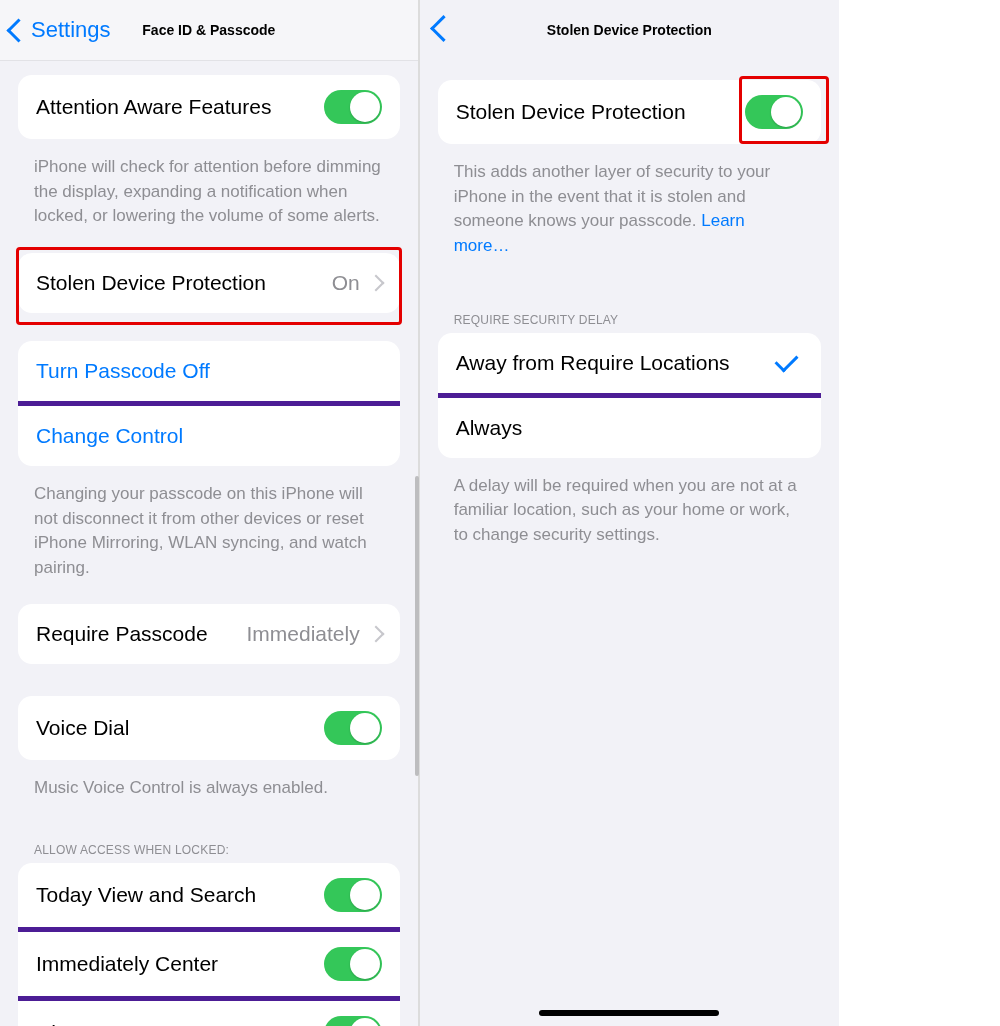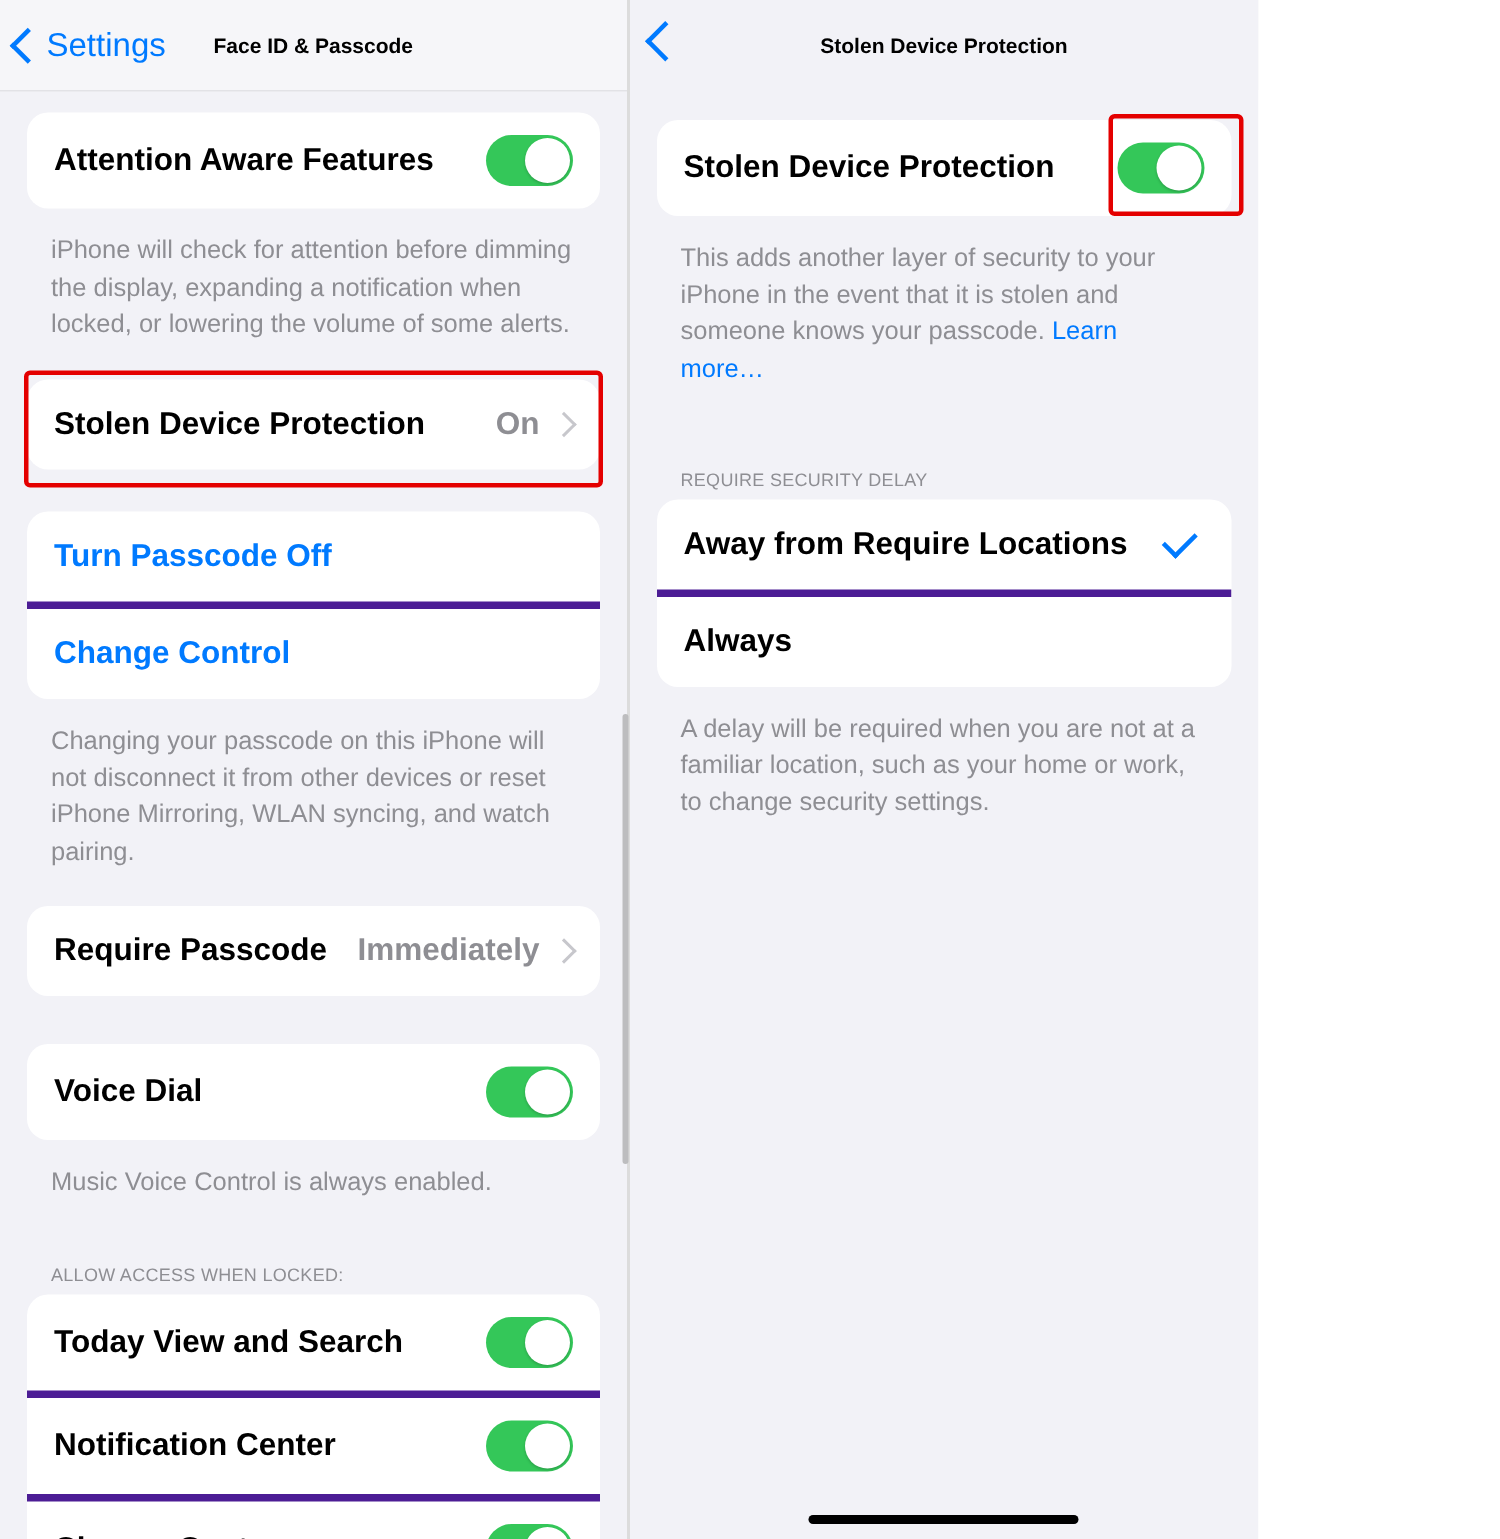--- a/index.html
+++ b/index.html
@@ -9,21 +9,21 @@
   .pane-right{width:500px;}
   .hdr{height:60px;display:flex;align-items:center;justify-content:center;position:relative;background:#f6f6f9;border-bottom:1px solid #e2e2e6;}
   .hdr-title{font-size:14px;font-weight:600;color:#000;}
   .back-link{position:absolute;left:10px;display:flex;align-items:center;color:#007aff;font-size:22px;font-weight:400;cursor:pointer;}
   .back-chevron{display:inline-block;width:14px;height:14px;border-left:3.5px solid #007aff;border-bottom:3.5px solid #007aff;transform:rotate(45deg);margin-right:4px;}
   .back-only{position:absolute;left:14px;cursor:pointer;}
   .back-only .back-chevron{width:16px;height:16px;}
   .content{padding:0;}
   .pane-left .content{margin-top:14px;}
   .group{background:#fff;border-radius:14px;margin:0 18px 10px 18px;overflow:hidden;}
-  .cell{display:flex;align-items:center;justify-content:space-between;padding:15px 18px;min-height:30px;box-sizing:content-box;font-weight:bold;}
+  .cell{display:flex;align-items:center;justify-content:space-between;padding:15px 18px;min-height:30px;box-sizing:content-box;}
   .cell + .cell{border-top:5px solid #4c1d95;}
   .cell-label{font-size:21px;color:#000;}
   .cell-label.link{color:#007aff;}
   .cell-value{font-size:21px;color:#8e8e93;}
   .cell-right{display:flex;align-items:center;gap:10px;}
   .chevron{display:inline-block;width:10px;height:10px;border-top:2.5px solid #c7c7cc;border-right:2.5px solid #c7c7cc;transform:rotate(45deg);}
   .footer{font-size:17px;color:#8e8e93;padding:6px 34px 24px 34px;line-height:1.45;}
   .section-header{font-size:12px;color:#8e8e93;padding:18px 34px 6px 34px;letter-spacing:0.2px;}
   .toggle{width:58px;height:34px;border-radius:17px;position:relative;background:#34c759;}
   .toggle .knob{position:absolute;width:30px;height:30px;border-radius:50%;background:#fff;top:2px;right:2px;box-shadow:0 1px 2px rgba(0,0,0,0.2);}
@@ -107,21 +107,21 @@
 
       <div class="section-header">ALLOW ACCESS WHEN LOCKED:</div>
       <div class="group" style="margin-bottom:0;">
         <div class="cell">
           <span class="cell-label">Today View and Search</span>
           <div class="toggle">
               <div class="knob"></div>
             </div>
         </div>
         <div class="cell">
-          <span class="cell-label">Notification Center</span>
+          <span class="cell-label">Immediately Center</span>
           <div class="toggle">
               <div class="knob"></div>
             </div>
         </div>
         <div class="cell" style="padding-bottom:4px;">
           <span class="cell-label">Change Center</span>
           <div class="toggle" style="align-self:flex-start;">
               <div class="knob"></div>
             </div>
         </div>

